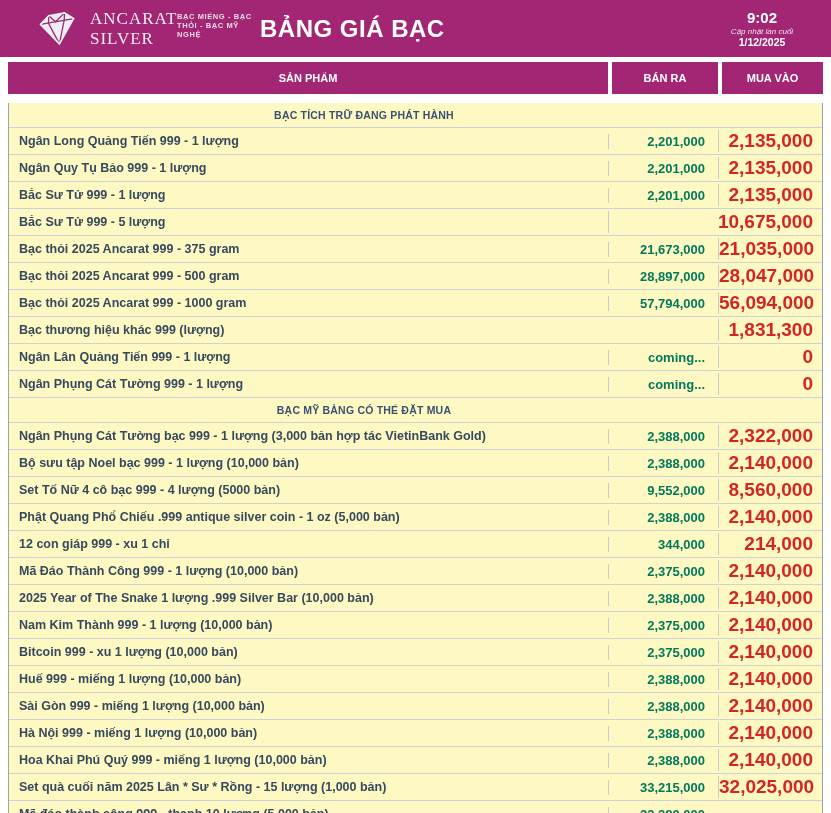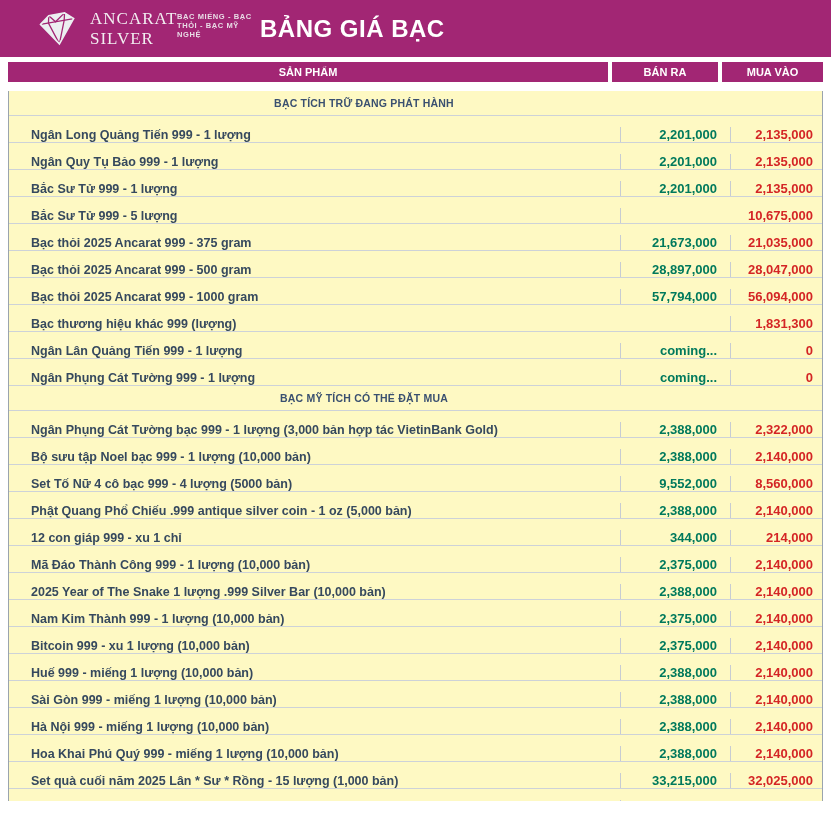--- a/index.html
+++ b/index.html
@@ -17,43 +17,43 @@
   .brand-tagline { font-size:7.5px; letter-spacing:0.6px; color:#e8dce6; margin-top:3px;
                    font-weight:bold; }
   .title-wrap { flex:1; text-align:left; }
   .page-title { font-size:24px; font-weight:bold; color:#ffffff; letter-spacing:0.5px; }
   .timebox { width:110px; flex:0 0 auto; text-align:center; line-height:1.15; }
   .time-big { font-size:15px; font-weight:bold; }
   .time-note { font-size:8px; font-style:italic; color:#f0e2ec; }
   .time-date { font-size:10.5px; font-weight:bold; }
 
   
-  .cols-header { margin:5px 8px 0 8px; display:flex; gap:4px; height:20px; }
+  .cols-header { margin:5px 8px 0 8px; display:flex; gap:4px; height:32px; }
   .col-h { background:#A22674; color:#fff; font-size:11px; font-weight:bold;
            display:flex; align-items:center; justify-content:center; }
   .col-h.product { flex:0 0 600px; }
   .col-h.sell    { flex:0 0 106px; }
   .col-h.buy     { flex:1; }
 
   
   .tbody { margin:9px 8px; background:#fef9c3; border-left:1px solid #9AA4AE;
            border-right:1px solid #9AA4AE; height:710px; overflow:hidden; }
   .section-row { height:25px; display:flex; align-items:center;
                  border-bottom:1px solid #CDD2D8; }
   .section-title { flex:0 0 710px; text-align:center; font-size:10.5px; font-weight:bold;
                    color:#3A5070; letter-spacing:0.2px; }
-  .row { height:27px; display:flex; align-items:flex-end; border-bottom:1px solid #CDD2D8;padding-left:12px; }
+  .row { height:27px; display:flex; align-items:center; border-bottom:1px solid #CDD2D8; }
   .cell { display:flex; align-items:center; }
   .cell-product { flex:0 0 599px; padding-left:10px; font-size:12.5px; font-weight:bold;
                   color:#36495E; white-space:nowrap; overflow:hidden; }
   .cell-sell { flex:0 0 110px; justify-content:flex-end; padding-right:13px;
                font-size:13px; font-weight:bold; color:#00795C;
                border-left:1px solid #C7CCD2; }
   .cell-buy  { flex:1; justify-content:flex-end; padding-right:9px;
-               font-size:13px; font-weight:bold; color:#D42525;
+               font-size:19px; font-weight:bold; color:#D42525;
                border-left:1px solid #C7CCD2; }
 </style>
 </head>
 <body>
 
 <div class="topbar">
   <div class="brand">
     <svg class="brand-icon" viewBox="0 0 64 50" aria-hidden="true">
       <g transform="rotate(-10 32 25)">
         <polygon points="14,16 26,7 46,7 56,16 33,44" fill="#ECEFF1"></polygon>
@@ -65,20 +65,25 @@
       </g>
     </svg>
     <div class="brand-text">
       <div class="brand-name">ANCARAT SILVER</div>
       <div class="brand-tagline">BẠC MIẾNG - BẠC THỎI - BẠC MỸ NGHỆ</div>
     </div>
   </div>
   <div class="title-wrap">
     <span class="page-title">BẢNG GIÁ BẠC</span>
   </div>
+  <div class="timebox">
+    <div class="time-big">9:02</div>
+    <div class="time-note">Cập nhật lần cuối</div>
+    <div class="time-date">1/12/2025</div>
+  </div>
 </div>
 
 <div class="cols-header">
   <div class="col-h product">SẢN PHẨM</div>
   <div class="col-h sell">BÁN RA</div>
   <div class="col-h buy">MUA VÀO</div>
 </div>
 
 <div class="tbody">
     <div class="section-row">
@@ -127,21 +132,21 @@
       <div class="cell cell-product">Ngân Lân Quảng Tiến 999 - 1 lượng</div>
       <div class="cell cell-sell">coming...</div>
       <div class="cell cell-buy">0</div>
     </div>
     <div class="row">
       <div class="cell cell-product">Ngân Phụng Cát Tường 999 - 1 lượng</div>
       <div class="cell cell-sell">coming...</div>
       <div class="cell cell-buy">0</div>
     </div>
     <div class="section-row">
-      <div class="section-title">BẠC MỸ TÍCH CÓ THỂ ĐẶT MUA</div>
+      <div class="section-title">BẠC MỸ BẢNG CÓ THỂ ĐẶT MUA</div>
     </div>
     <div class="row">
       <div class="cell cell-product">Ngân Phụng Cát Tường bạc 999 - 1 lượng (3,000 bản hợp tác VietinBank Gold)</div>
       <div class="cell cell-sell">2,388,000</div>
       <div class="cell cell-buy">2,322,000</div>
     </div>
     <div class="row">
       <div class="cell cell-product">Bộ sưu tập Noel bạc 999 - 1 lượng (10,000 bản)</div>
       <div class="cell cell-sell">2,388,000</div>
       <div class="cell cell-buy">2,140,000</div>

